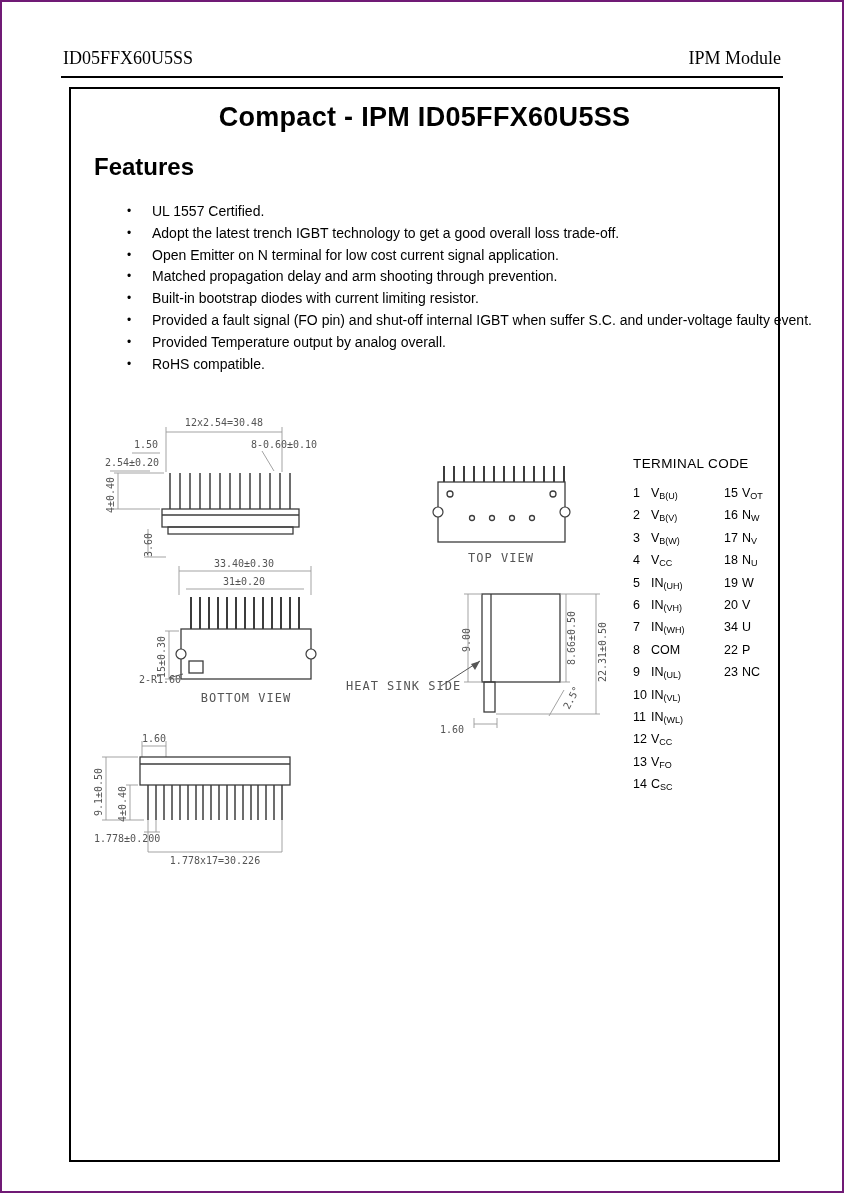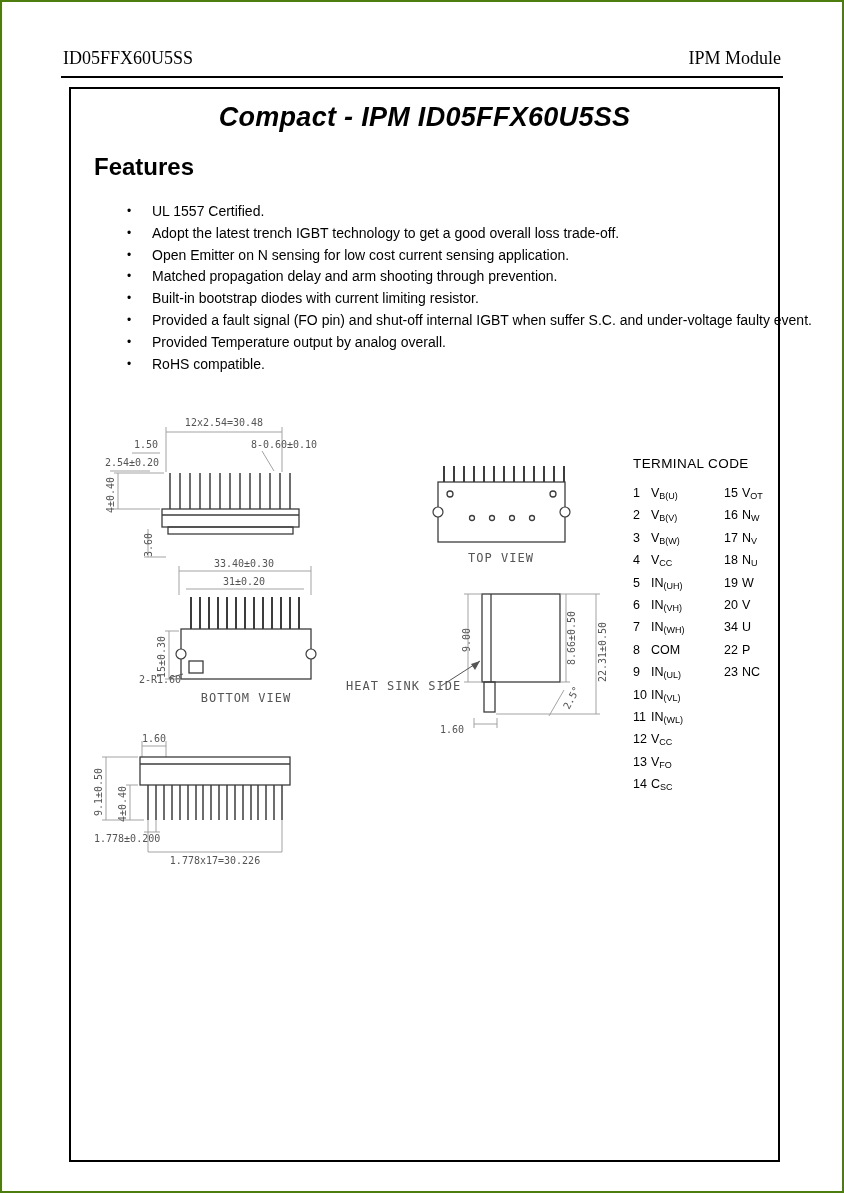--- a/index.html
+++ b/index.html
@@ -1,38 +1,38 @@
 <!DOCTYPE html>
 <html><head>
 <meta charset="utf-8">
 <style>
   * { margin:0; padding:0; box-sizing:border-box; }
   html,body { background:#e8e8e8; }
   body { font-family:"Liberation Sans", sans-serif; color:#000; }
   .page {
     position:relative; width:844px; height:1193px; margin:0 auto;
-    background:#fff; border:2px solid #4d7c0f; overflow:hidden;
+    background:#fff; border:2px solid #701a75; overflow:hidden;
   }
   
   .header {
     position:absolute; left:59px; right:59px; top:42px; height:34px;
     border-bottom:2px solid #000;
     font-family:"Liberation Serif", serif; font-size:18px;
   }
   .header-left  { position:absolute; left:2px;  bottom:7px; }
   .header-right { position:absolute; right:2px; bottom:7px;margin-top:25px; }
 
   
   .main-box {
     position:absolute; left:67px; top:85px; width:711px; height:1075px;
     border:2px solid #000;
   }
   .doc-title {
     margin-top:13px; text-align:center;
-    font-size:27px; font-weight:bold; font-style:italic; letter-spacing:0.3px;
+    font-size:27px; font-weight:bold; letter-spacing:0.3px;
   }
   .features-heading {
     position:absolute; left:23px; top:64px;
     font-size:24px; font-weight:bold;
   }
   .features-list { position:absolute; left:54px; top:112px; width:645px; }
   .feature-item {
     position:relative; height:21.8px; line-height:21.8px;
     padding-left:27px; font-size:14px; white-space:nowrap;
   }
@@ -74,21 +74,21 @@
 
   <div class="main-box">
 
     <div class="doc-title">Compact - IPM ID05FFX60U5SS</div>
 
     <div class="features-heading">Features</div>
 
     <div class="features-list">
       <div class="feature-item"><span>UL 1557 Certified.</span></div>
       <div class="feature-item"><span>Adopt the latest trench IGBT technology to get a good overall loss trade-off.</span></div>
-      <div class="feature-item"><span>Open Emitter on N sensing for low cost current sensing application.</span></div>
+      <div class="feature-item"><span>Open Emitter on N terminal for low cost current signal application.</span></div>
       <div class="feature-item"><span>Matched propagation delay and arm shooting through prevention.</span></div>
       <div class="feature-item"><span>Built-in bootstrap diodes with current limiting resistor.</span></div>
       <div class="feature-item"><span>Provided a fault signal (FO pin) and shut-off internal IGBT when suffer S.C. and under-voltage faulty event.</span></div>
       <div class="feature-item"><span>Provided Temperature output by analog overall.</span></div>
       <div class="feature-item"><span>RoHS compatible.</span></div>
     </div>
 
     <svg class="drawing" style="left:33px; top:328px;" width="215" height="150" viewBox="0 0 215 150">
       <g class="dim">
         <line x1="62" y1="15" x2="178" y2="15"></line>

